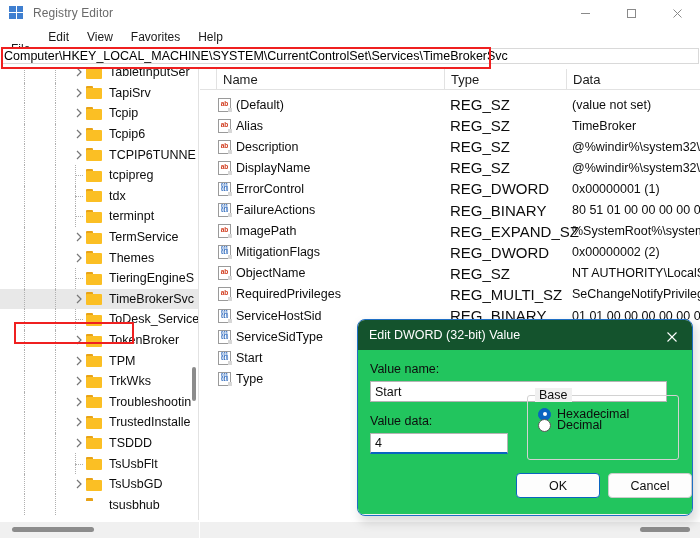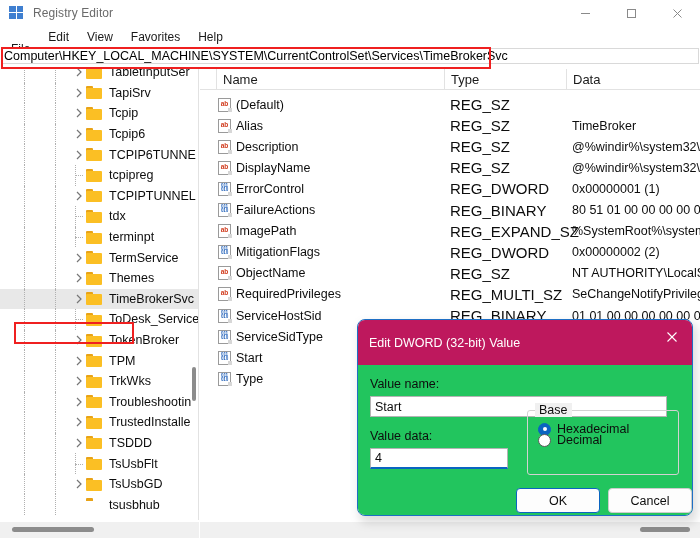--- a/index.html
+++ b/index.html
@@ -228,21 +228,21 @@
   }
   .dialog {
     position: absolute; left: 357px; top: 319px; width: 336px; height: 197px;
     background: #f0f0f0;
     border: 1px solid #1f6fc4;
     border-radius: 8px;
     overflow: hidden;
     z-index: 50;
   }
   .dlg-title {
-    height: 45px; background: #be185d;
+    height: 30px; background: #14532d;
     display: flex; align-items: center;
     color: #ffffff; font-size: 12.5px;
     padding-left: 11px;
     position: relative;
   }
   .dlg-close {
     position: absolute; right: 0; top: 0; width: 40px; height: 33px;
     display: flex; align-items: center; justify-content: center;
     color: #ffffff;
   }
@@ -415,33 +415,20 @@
           <span class="indent"></span>
           <span class="dotlead"></span>
           <span class="folder">
             <span class="tab"></span>
             <span class="body"></span>
           </span>
           <span class="tlabel">tcpipreg</span>
         </div>
         <div class="tnode">
           <span class="indent"></span>
-          <span class="chev">
-            <svg width="8" height="10" viewBox="0 0 8 10">
-              <path d="M2 1 L6 5 L2 9" fill="none" stroke="#767676" stroke-width="1.2"></path>
-            </svg>
-          </span>
-          <span class="folder">
-            <span class="tab"></span>
-            <span class="body"></span>
-          </span>
-          <span class="tlabel">TCPIPTUNNEL</span>
-        </div>
-        <div class="tnode">
-          <span class="indent"></span>
           <span class="dotlead"></span>
           <span class="folder">
             <span class="tab"></span>
             <span class="body"></span>
           </span>
           <span class="tlabel">tdx</span>
         </div>
         <div class="tnode">
           <span class="indent"></span>
           <span class="dotlead"></span>
@@ -469,20 +456,29 @@
           <span class="chev">
             <svg width="8" height="10" viewBox="0 0 8 10">
               <path d="M2 1 L6 5 L2 9" fill="none" stroke="#767676" stroke-width="1.2"></path>
             </svg>
           </span>
           <span class="folder">
             <span class="tab"></span>
             <span class="body"></span>
           </span>
           <span class="tlabel">Themes</span>
+        </div>
+        <div class="tnode">
+          <span class="indent"></span>
+          <span class="dotlead"></span>
+          <span class="folder">
+            <span class="tab"></span>
+            <span class="body"></span>
+          </span>
+          <span class="tlabel">TieringEngineS</span>
         </div>
         <div class="tnode sel">
           <span class="indent"></span>
           <span class="chev">
             <svg width="8" height="10" viewBox="0 0 8 10">
               <path d="M2 1 L6 5 L2 9" fill="none" stroke="#767676" stroke-width="1.2"></path>
             </svg>
           </span>
           <span class="folder">
             <span class="tab"></span>
@@ -619,20 +615,21 @@
     </div>
     <div id="list-rows">
         <div class="lrow" style="top: 25px;">
           <span class="vicon sz">
             <span class="page"></span>
             <span class="corner"></span>
             <span class="glyph">ab</span>
           </span>
           <span class="c-name">(Default)</span>
           <span class="c-type">REG_SZ</span>
+          <span class="c-data">(value not set)</span>
         </div>
         <div class="lrow" style="top: 46.1px;">
           <span class="vicon sz">
             <span class="page"></span>
             <span class="corner"></span>
             <span class="glyph">ab</span>
           </span>
           <span class="c-name">Alias</span>
           <span class="c-type">REG_SZ</span>
           <span class="c-data">TimeBroker</span>

